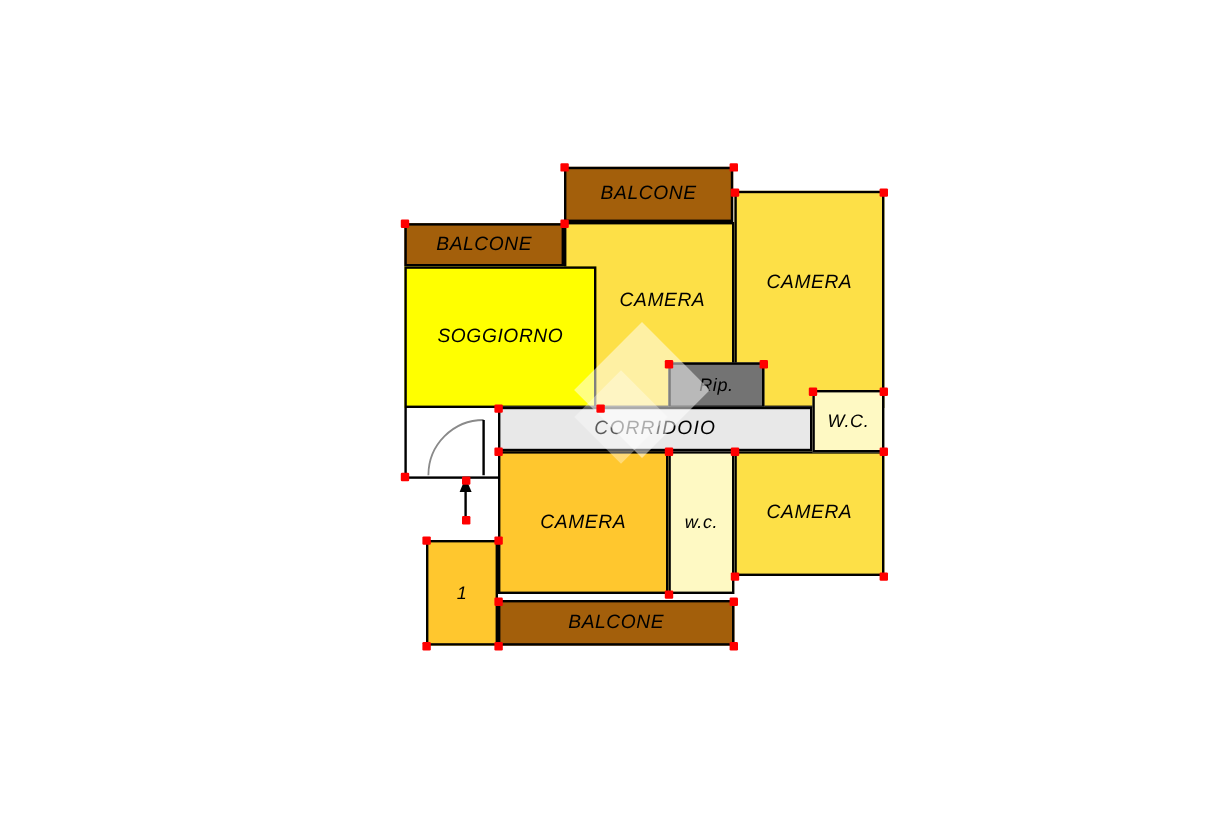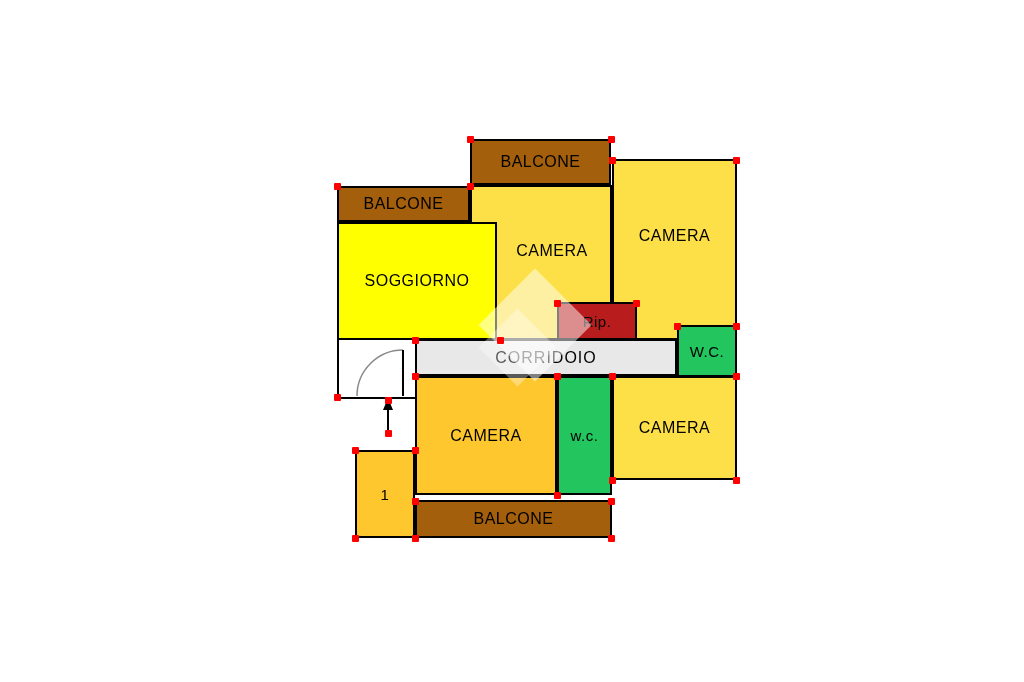--- a/index.html
+++ b/index.html
@@ -7,29 +7,29 @@
   body { font-family:"Liberation Sans", sans-serif; }
   .canvas {
     position:relative; width:1024px; height:682px;
     background:#ffffff; overflow:hidden;
   }
   .room {
     position:absolute; border:2px solid #000;
     display:flex; align-items:center; justify-content:center;
     color:#000; font-size:16px; letter-spacing:0.5px;
   }
-  .lbl { white-space:nowrap; }
+  .lbl { white-space:nowrap;font-style:italic; }
   
   .c-balcony  { background:#A35F0B; }
   .c-living   { background:#FFFF00; }
   .c-kitchen  { background:#FFC72E; }
   .c-bedroom  { background:#fde047; }
-  .c-bath     { background:#22c55e; }
+  .c-bath     { background:#fef9c3; }
   .c-corridor { background:#E8E8E8; }
-  .c-storage  { background:#b91c1c; }
+  .c-storage  { background:#737373; }
   .c-entry    { background:#FFFFFF; border-top:none; border-right:none; }
 
   .z0 { z-index:0; } .z1 { z-index:1; } .z2 { z-index:2; } .z3 { z-index:3; }
 
   .dot {
     position:absolute; width:7px; height:7px; margin:-3px 0 0 -3px;
     background:#FF0000; display:block; z-index:20; border-radius:1px;
   }
   .overlay { position:absolute; z-index:6; }
   .watermark {

